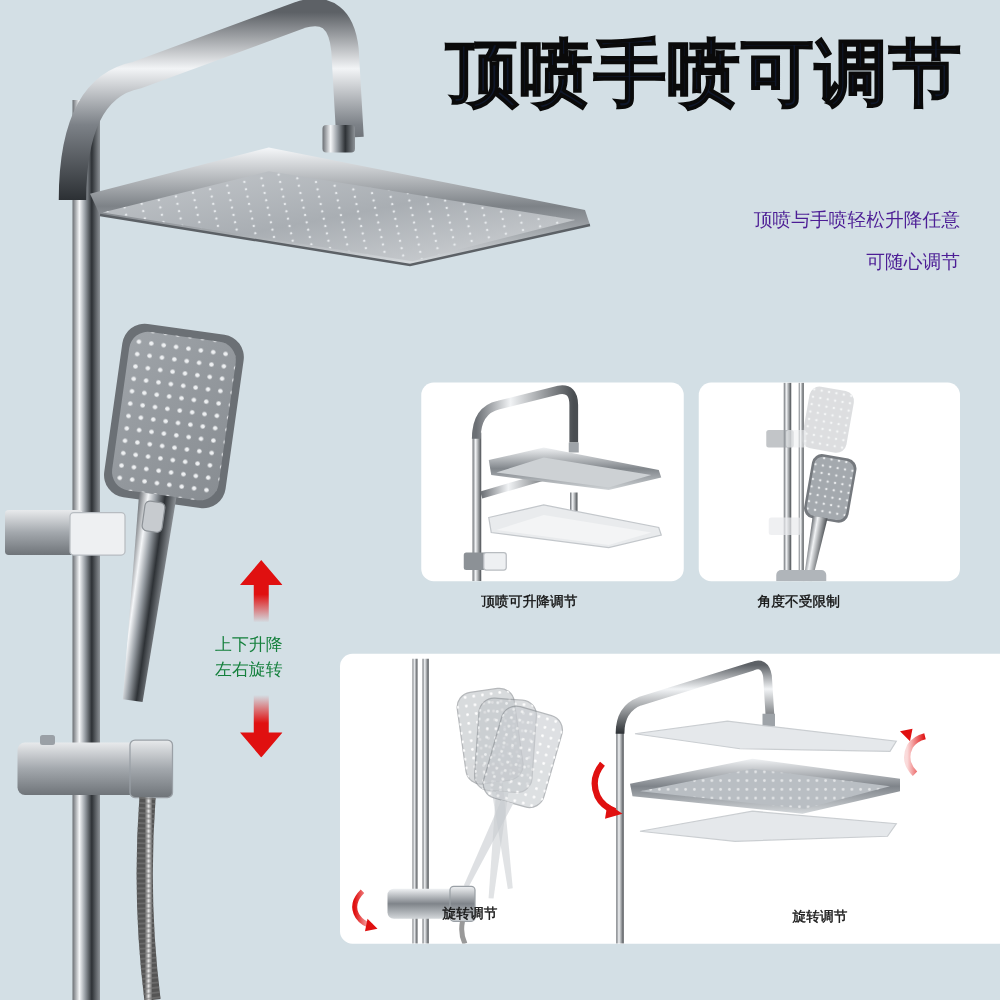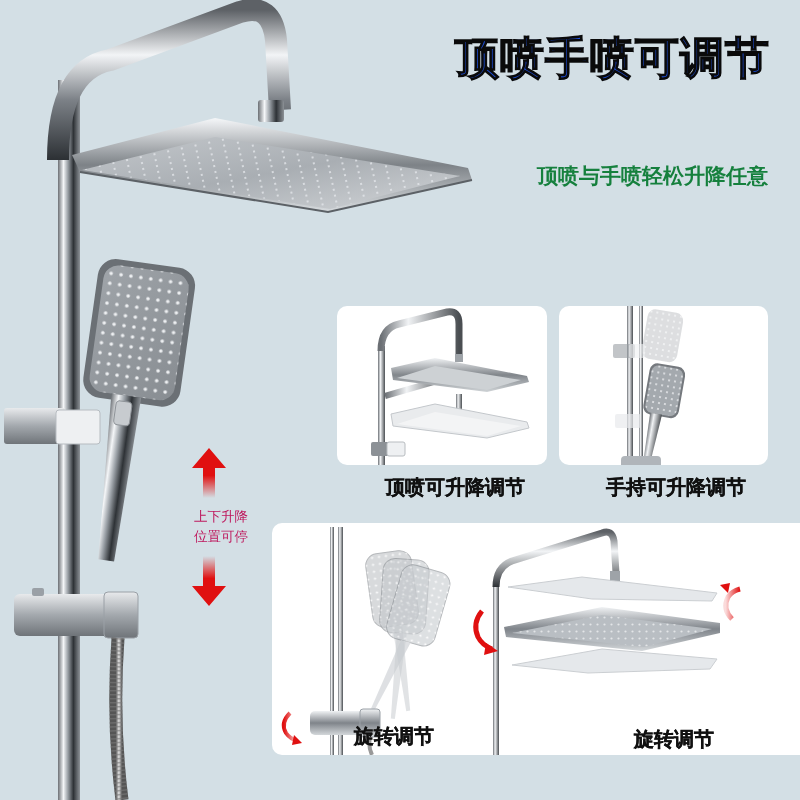--- a/index.html
+++ b/index.html
@@ -1,22 +1,22 @@
 <!DOCTYPE html>
 <html><head>
 <meta charset="utf-8">
 <style>
   html,body{margin:0;padding:0;}
   body{width:800px;height:800px;overflow:hidden;background:#d3dfe5;position:relative;font-family:"DejaVu Sans","Liberation Sans",sans-serif;}
   .abs{position:absolute;}
-  .headline{position:absolute;right:30px;text-align:right;font-weight:900;color:#1d4ed8;font-size:44px;letter-spacing:1px;line-height:56px;-webkit-text-stroke:1.2px #0a0a0a;}
-  .subtext{position:absolute;right:32px;text-align:right;color:#15803d;font-size:21px;line-height:33px;font-weight:bold;}
+  .headline{position:absolute;right:30px;text-align:right;font-weight:900;color:#0f172a;font-size:58px;letter-spacing:1px;line-height:56px;-webkit-text-stroke:1.2px #0a0a0a;}
+  .subtext{position:absolute;right:32px;text-align:right;color:#4c1d95;font-size:15px;line-height:33px;}
   .card{position:absolute;background:#fff;border-radius:10px;overflow:hidden;}
-  .cap{position:absolute;font-weight:bold;color:#111;font-size:20px;-webkit-text-stroke:0.3px #111;}
-  .arrow-label{position:absolute;color:#be185d;font-size:13.5px;line-height:20px;text-align:right;}
+  .cap{position:absolute;font-weight:normal;color:#111;font-size:11px;-webkit-text-stroke:0.3px #111;}
+  .arrow-label{position:absolute;color:#15803d;font-size:13.5px;line-height:20px;text-align:left;}
   svg{display:block;}
 </style>
 </head>
 <body>
 
 <div class="abs" style="left:0;top:0;width:480px;height:800px;">
   <svg width="480" height="800" viewBox="0 0 480 800">
     <defs>
       <linearGradient id="pipeV" x1="0" x2="1" y1="0" y2="0">
         <stop offset="0" stop-color="#6b6f74"></stop>
@@ -105,41 +105,42 @@
         <stop offset="0" stop-color="#e01010"></stop>
         <stop offset="0.55" stop-color="#e01010"></stop>
         <stop offset="1" stop-color="#e01010" stop-opacity="0"></stop>
       </linearGradient>
     </defs>
     <path d="M17 0 L34 20 L23 20 L23 50 L11 50 L11 20 L0 20 Z" fill="url(#upFade)"></path>
   </svg>
 </div>
 <div class="arrow-label" style="left:172px;top:506px;width:76px;">
   <div>上下升降</div>
-  <div>位置可停</div>
+  <div>左右旋转</div>
 </div>
 <div class="abs" style="left:192px;top:556px;width:34px;height:50px;">
   <svg width="34" height="50" viewBox="0 0 34 50">
     <defs>
       <linearGradient id="downFade" x1="0" x2="0" y1="1" y2="0">
         <stop offset="0" stop-color="#e01010"></stop>
         <stop offset="0.55" stop-color="#e01010"></stop>
         <stop offset="1" stop-color="#e01010" stop-opacity="0"></stop>
       </linearGradient>
     </defs>
     <path d="M17 50 L34 30 L23 30 L23 0 L11 0 L11 30 L0 30 Z" fill="url(#downFade)"></path>
   </svg>
 </div>
 
 <div class="headline" style="top:30px;">
   <div>顶喷手喷可调节</div>
 </div>
 
 <div class="subtext" style="top:160px;">
   <div>顶喷与手喷轻松升降任意</div>
+  <div>可随心调节</div>
 </div>
 
 <div class="card" style="left:337px;top:306px;width:210px;height:159px;">
   <svg width="210" height="159" viewBox="0 0 210 159">
     <defs>
       <linearGradient id="c1pipe" x1="0" x2="1">
         <stop offset="0" stop-color="#6b6f74"></stop>
           <stop offset="0.35" stop-color="#f1f3f5"></stop>
           <stop offset="1" stop-color="#4a4e52"></stop>
       </linearGradient>
@@ -189,21 +190,21 @@
     <g transform="translate(92,56) rotate(10)">
       <rect x="0" y="0" width="36" height="52" rx="8" fill="#75797e"></rect>
       <rect x="2" y="2" width="32" height="48" rx="7" fill="#a4a9ae"></rect>
       <rect x="2" y="2" width="32" height="48" rx="7" fill="url(#c2dots)"></rect>
       <path d="M8 50 L20 50 L16 110 L10 110 Z" fill="url(#c2pipe)"></path>
     </g>
     <rect x="56" y="108" width="26" height="14" rx="2" fill="#e8eaec" opacity="0.7"></rect>
     <rect x="62" y="150" width="40" height="14" rx="4" fill="#b0b5ba"></rect>
   </svg>
 </div>
-<div class="cap" style="left:606px;top:474px;">手持可升降调节</div>
+<div class="cap" style="left:606px;top:474px;">角度不受限制</div>
 
 <div class="card" style="left:272px;top:523px;width:558px;height:232px;">
   <svg width="480" height="232" viewBox="0 0 480 232">
     <defs>
       <linearGradient id="rpipe" x1="0" x2="1">
         <stop offset="0" stop-color="#6b6f74"></stop>
           <stop offset="0.35" stop-color="#f1f3f5"></stop>
           <stop offset="1" stop-color="#4a4e52"></stop>
       </linearGradient>
       <linearGradient id="rpipeD" x1="0" x2="0" y1="0" y2="1">

